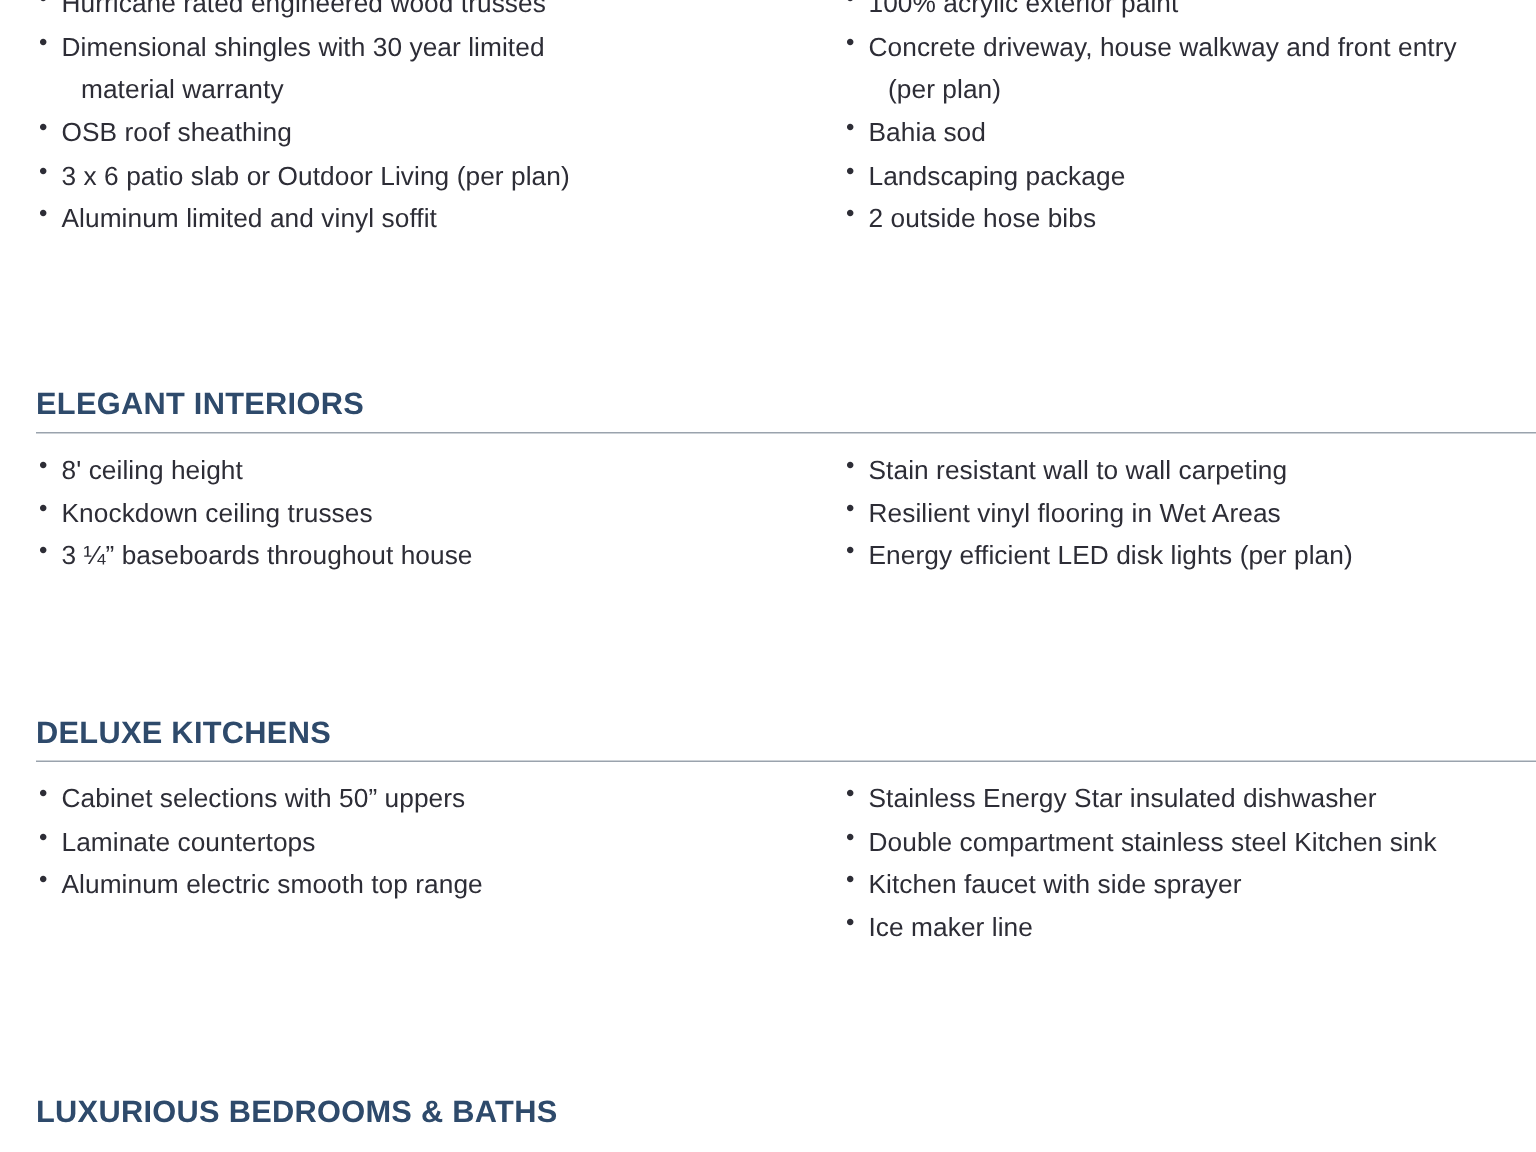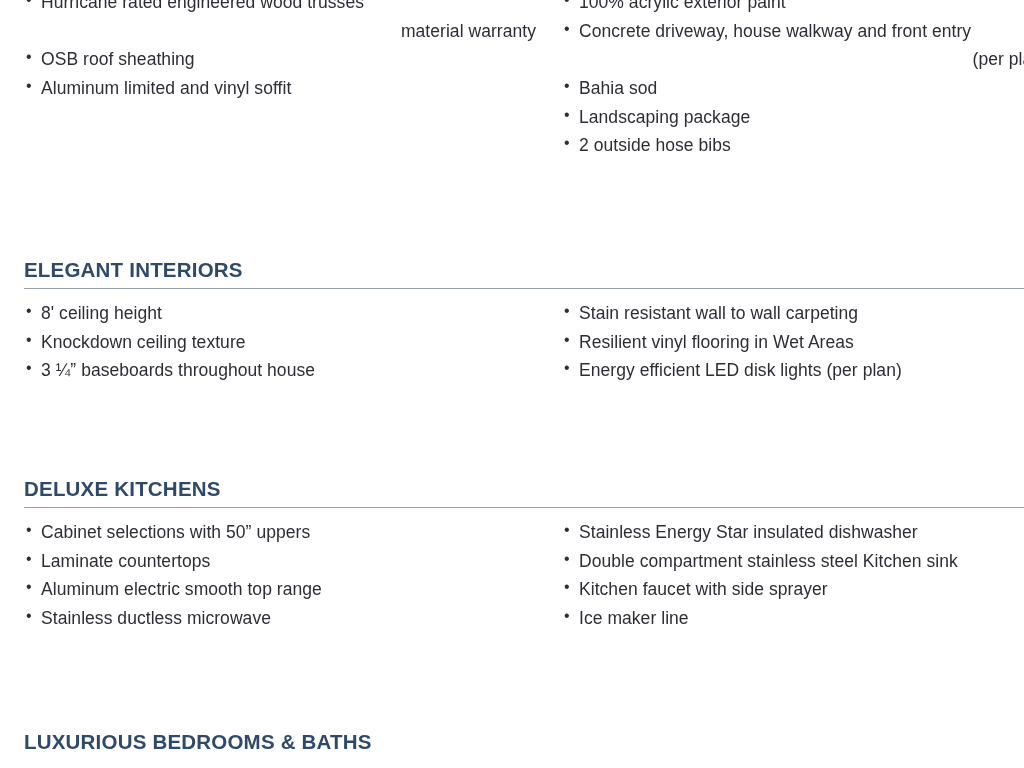--- a/index.html
+++ b/index.html
@@ -67,21 +67,20 @@
   ul.feat li::before {
     content: "\2022";
     position: absolute;
     left: 2px;
     top: -1px;
     font-size: 16px;
     color: #2d2d36;
   }
   ul.feat li.cont {
     padding-left: 30px;
-    text-align: right;
   }
   ul.feat li.cont::before {
     content: "";
   }
 
   
   .block-top {
     position: absolute;
     top: -12px;
     left: 24px;
@@ -113,22 +112,24 @@
 </head>
 <body>
 
 <div class="page">
 
   <div class="section block-top">
     <div class="cols">
       <div class="col left">
         <ul class="feat">
           <li>Hurricane rated engineered wood trusses</li>
+          <li>Dimensional shingles with 30 year limited</li>
           <li class="cont">material warranty</li>
           <li>OSB roof sheathing</li>
+          <li>3 x 6 patio slab or Outdoor Living (per plan)</li>
           <li>Aluminum limited and vinyl soffit</li>
         </ul>
       </div>
       <div class="col right">
         <ul class="feat">
           <li class="clipped-line">100% acrylic exterior paint</li>
           <li>Concrete driveway, house walkway and front entry</li>
           <li class="cont">(per plan)</li>
           <li>Bahia sod</li>
           <li>Landscaping package</li>
@@ -138,21 +139,21 @@
     </div>
   </div>
 
   <div class="section block-interiors">
     <h2 class="section-heading">ELEGANT INTERIORS</h2>
     <div class="rule"></div>
     <div class="cols">
       <div class="col left">
         <ul class="feat">
           <li>8' ceiling height</li>
-          <li>Knockdown ceiling texture</li>
+          <li>Knockdown ceiling trusses</li>
           <li>3 ¼” baseboards throughout house</li>
         </ul>
       </div>
       <div class="col right">
         <ul class="feat">
           <li>Stain resistant wall to wall carpeting</li>
           <li>Resilient vinyl flooring in Wet Areas</li>
           <li>Energy efficient LED disk lights (per plan)</li>
         </ul>
       </div>
@@ -161,21 +162,20 @@
 
   <div class="section block-kitchens">
     <h2 class="section-heading">DELUXE KITCHENS</h2>
     <div class="rule"></div>
     <div class="cols">
       <div class="col left">
         <ul class="feat">
           <li>Cabinet selections with 50” uppers</li>
           <li>Laminate countertops</li>
           <li>Aluminum electric smooth top range</li>
-          <li>Stainless ductless microwave</li>
         </ul>
       </div>
       <div class="col right">
         <ul class="feat">
           <li>Stainless Energy Star insulated dishwasher</li>
           <li>Double compartment stainless steel Kitchen sink</li>
           <li>Kitchen faucet with side sprayer</li>
           <li>Ice maker line</li>
         </ul>
       </div>

